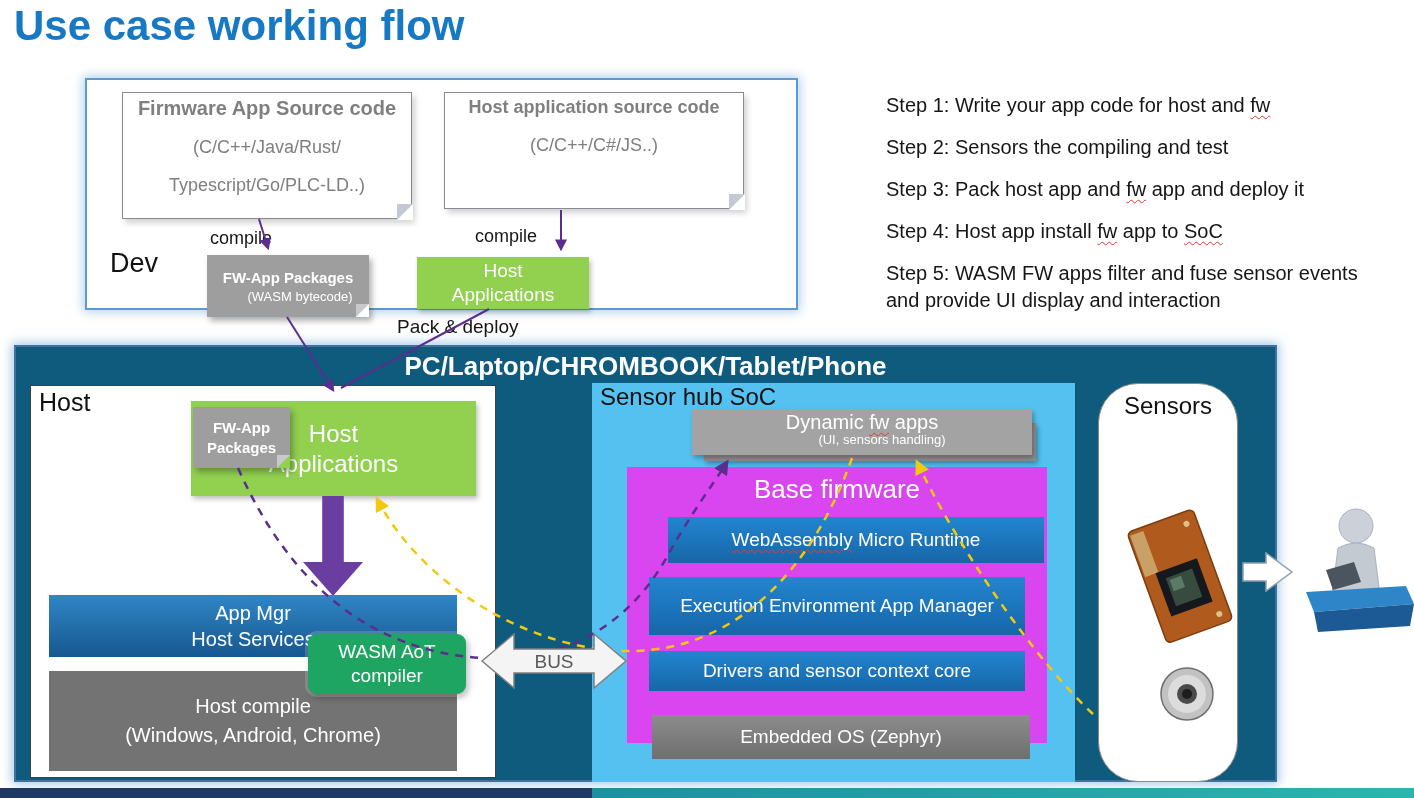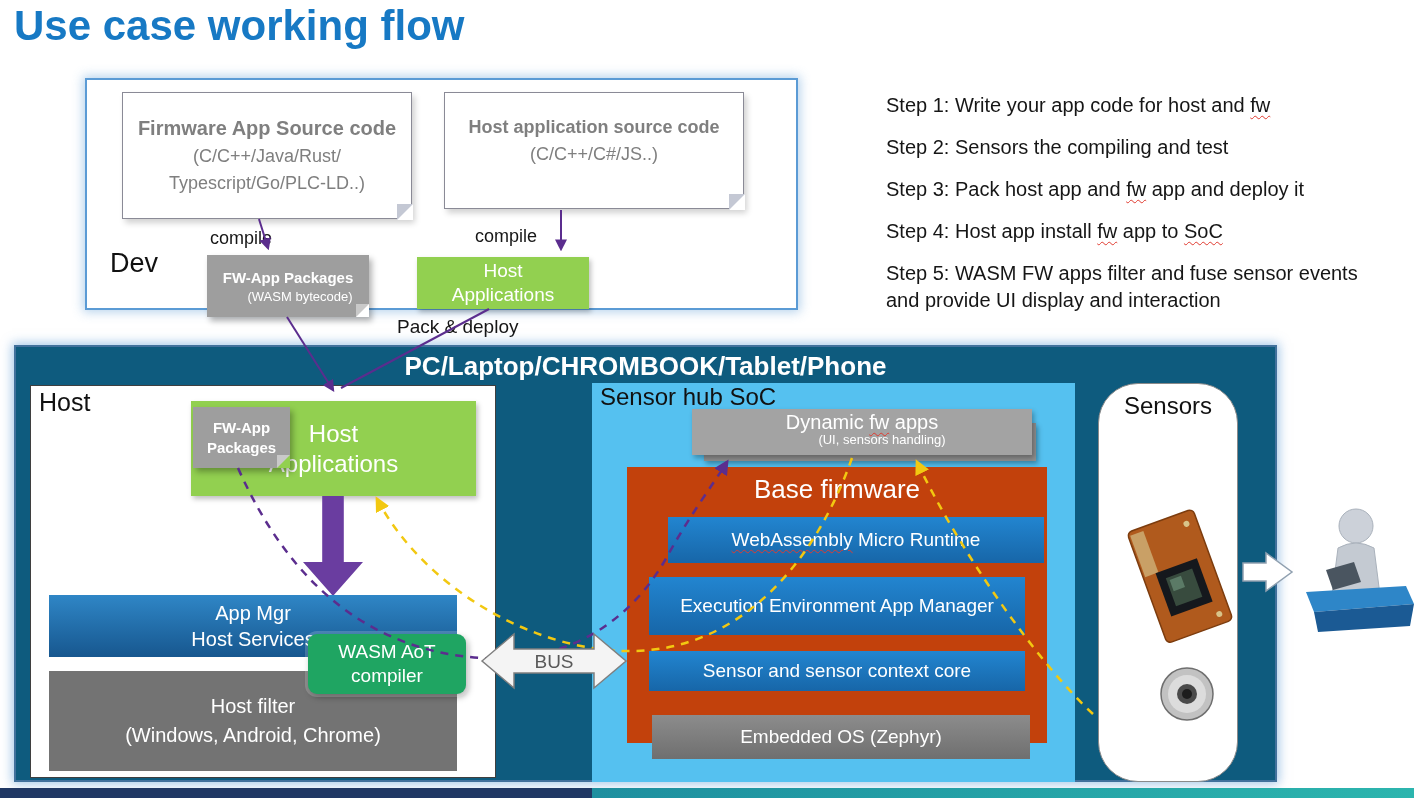--- a/index.html
+++ b/index.html
@@ -11,21 +11,21 @@
   .steps { position:absolute; left:886px; top:92px; width:505px; }
   .step  { font-size:20px; color:#161616; margin-bottom:15px; line-height:1.35; }
 
   .misspell { text-decoration:underline; text-decoration-style:wavy; text-decoration-color:#e03a2f;
               text-decoration-thickness:1px; text-underline-offset:3px; }
 
   
   .dev-box { position:absolute; left:85px; top:78px; width:713px; height:232px; background:#fff;
              border:2px solid #5b9bd5; box-shadow:0 0 10px 2px rgba(91,155,213,.45); }
   .note { position:absolute; background:#fff; border:1.5px solid #8a8a96; 
-          display:flex; flex-direction:column; align-items:center; padding-top:24px; gap:6px;
+          display:flex; flex-direction:column; align-items:center; padding-top:4px; gap:17px;
           box-shadow:3px 4px 6px rgba(0,0,0,.18); }
   .note::after { content:""; position:absolute; right:-1.5px; bottom:-1.5px; width:0; height:0;
                  border-top:16px solid #c4c8d4; border-right:16px solid #fff; }
   .note-title { font-size:20px; font-weight:bold; color:#7f7f7f; }
   .note-title.small { font-size:18px; }
   .note-line  { font-size:18px; color:#7f7f7f; }
   .plain-label { position:absolute; color:#161616; }
   .dev-label { position:absolute; left:23px; top:168px; font-size:27px; color:#111; }
 
   .gray-note { position:absolute; background:#9e9e9e; color:#fff; text-align:center;
@@ -65,21 +65,21 @@
               box-shadow:0 0 0 3px rgba(255,255,255,.18), 2px 3px 6px rgba(0,0,0,.35); }
 
   .soc-panel { position:absolute; left:576px; top:36px; width:483px; height:399px; background:#55c1f0; }
   .dyn-back  { position:absolute; left:112px; top:40px; width:332px; height:38px; background:#8f8f8f;
                box-shadow:2px 3px 5px rgba(0,0,0,.3); }
   .dyn-front { position:absolute; left:100px; top:26px; width:340px; height:46px; background:#a3a3a3;
                color:#fff; text-align:center; box-shadow:2px 3px 5px rgba(0,0,0,.3); }
   .dyn-title { font-size:20px; margin-top:2px; }
   .dyn-sub   { font-size:13px; margin-top:-2px;padding-left:40px; }
 
-  .base-fw { position:absolute; left:35px; top:84px; width:420px; height:276px; background:#c2410c; }
+  .base-fw { position:absolute; left:35px; top:84px; width:420px; height:276px; background:#d946ef; }
   .bf-title { margin-top:7px; text-align:center; color:#fff; font-size:26px; }
   .layer { position:absolute; left:22px; width:376px; background:linear-gradient(180deg,#2285d0,#1766a8);
            color:#fff; text-align:center; font-size:19px; }
   .layer.two { display:flex; align-items:center; justify-content:center; padding:0 30px; line-height:1.3; }
   .os-layer { position:absolute; left:25px; top:248px; width:378px; height:44px; line-height:44px;
               background:linear-gradient(180deg,#8c8c8c,#6f6f6f); color:#fff; text-align:center; font-size:19px; }
 
   .sensors-panel { position:absolute; left:1082px; top:36px; width:140px; height:399px; background:#fff;
                    border:1px solid #8a8a8a; border-radius:40px; }
   .sensors-label { text-align:center; margin-top:8px; font-size:24px; color:#111; }
@@ -143,41 +143,41 @@
       <div class="gray-note fold-green" style="left:162px;top:21px;width:97px;height:61px;">
         <div class="gn-title">FW-App</div>
         <div class="gn-title">Packages</div>
       </div>
       <div class="purple-arrow"></div>
       <div class="appmgr">
         <div>App Mgr</div>
         <div>Host Services</div>
       </div>
       <div class="host-system">
-        <div>Host filter</div>
+        <div>Host compile</div>
         <div>(Windows, Android, Chrome)</div>
       </div>
       <div class="wasm-aot">
         <div>WASM AoT</div>
         <div>compiler</div>
       </div>
     </section>
 
     <section class="soc-panel">
       <div class="panel-label" style="left:8px;top:0;font-size:24px;">Sensor hub SoC</div>
       <div class="dyn-back"></div>
       <div class="dyn-front">
         <div class="dyn-title spellcheck">Dynamic <span class="misspell">fw</span> apps</div>
         <div class="dyn-sub">(UI, sensors handling)</div>
       </div>
       <div class="base-fw">
         <div class="bf-title">Base firmware</div>
         <div class="layer spellcheck" style="top:50px;height:46px;line-height:46px;margin-left:19px;"><span class="misspell">WebAssembly</span> Micro Runtime</div>
         <div class="layer two" style="top:110px;height:58px;">Execution Environment App Manager</div>
-        <div class="layer" style="top:184px;height:40px;line-height:40px;">Sensor and sensor context core</div>
+        <div class="layer" style="top:184px;height:40px;line-height:40px;">Drivers and sensor context core</div>
         <div class="os-layer">Embedded OS (Zephyr)</div>
       </div>
     </section>
 
     <section class="sensors-panel">
       <div class="sensors-label">Sensors</div>
       <svg class="sensor-art" width="140" height="340" viewBox="0 0 140 340">
         <g transform="translate(82,140) rotate(-20)">
           <rect x="-35" y="-62" width="70" height="118" rx="5" fill="#b05a1d" stroke="#7c3c0e" stroke-width="1.5"></rect>
           <rect x="-33" y="-58" width="14" height="44" fill="#c9a066"></rect>

